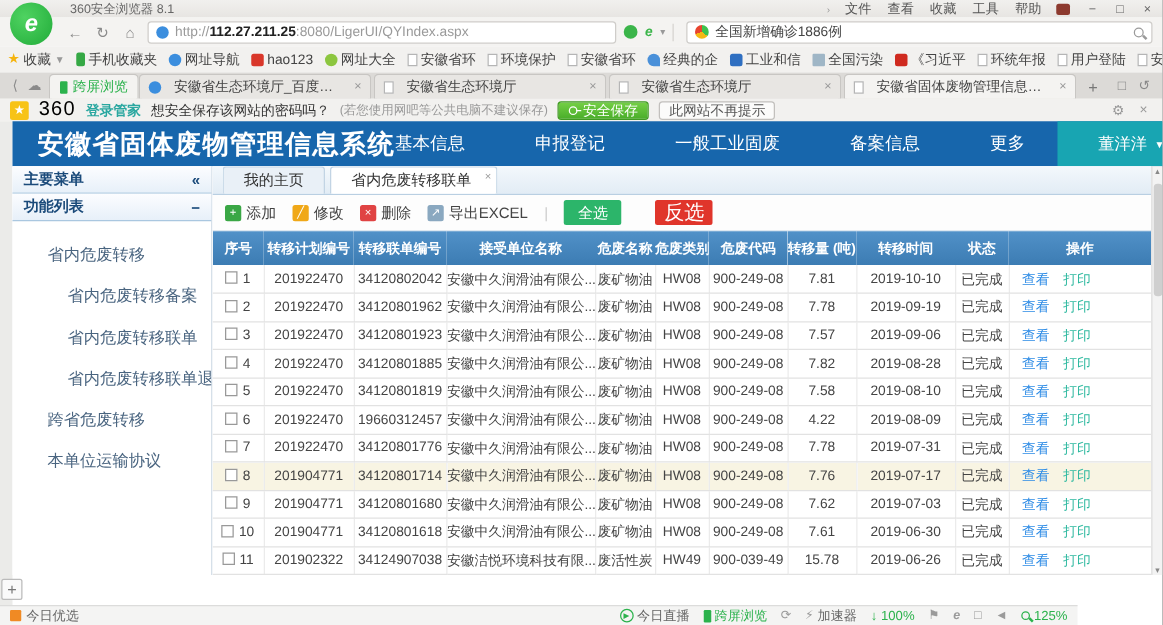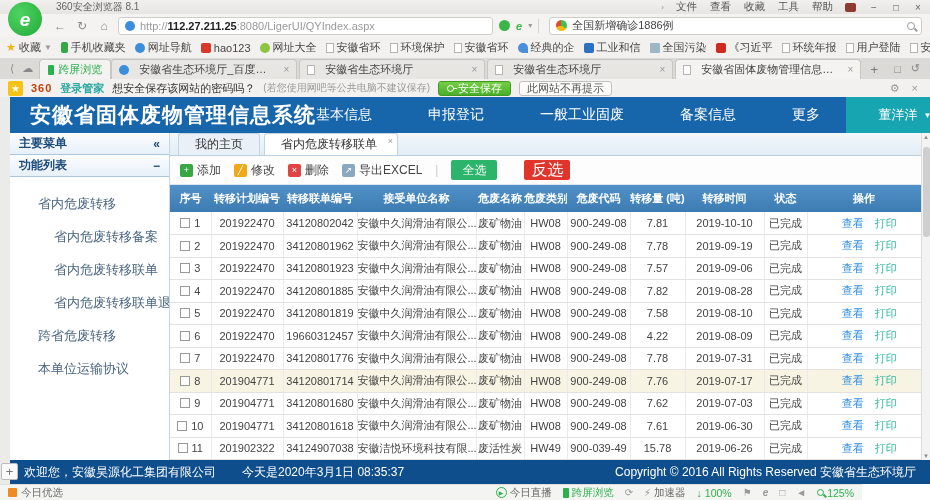--- a/index.html
+++ b/index.html
@@ -69,21 +69,21 @@
   .btab.active { background:#f4f3f1; }
   .btab-label { flex:1; white-space:nowrap; overflow:hidden; text-overflow:ellipsis; }
   .tclose { color:#999; font-size:10px; }
   .newtab { width:22px; height:20px; display:flex; align-items:center; justify-content:center; color:#777; font-size:13px; }
   .tabbar-right { margin-left:auto; display:flex; align-items:center; gap:10px; height:21px; color:#888; font-size:11px; padding-right:6px; }
   
   .notif { position:absolute; left:0; top:79px; width:930px; height:18px; background:#f2f1ef;
     display:flex; align-items:center; gap:8px; padding:0 8px; }
   .star-badge { width:15px; height:15px; background:#f7c316; border-radius:2px; color:#fff; font-size:10px;
     display:flex; align-items:center; justify-content:center; }
-  .n360 { color:#c2410c; font-weight:bold; font-size:11px; letter-spacing:1px; }
+  .n360 { color:#000000; font-weight:normal; font-size:16px; letter-spacing:1px; }
   .n360b { color:#2aa7a0; font-weight:bold; font-size:11px; }
   .nmsg { font-size:11px; color:#333; }
   .nhint { font-size:10px; color:#999; }
   .btn-save { height:15px; display:flex; align-items:center; gap:4px; background:linear-gradient(#74cf45,#4aae2a);
     border:1px solid #3f9a22; border-radius:3px; color:#fff; font-size:11px; padding:0 8px; }
   .key-ico { width:7px; height:7px; border:1.5px solid #fff; border-radius:50%; position:relative; }
   .key-ico::after { content:""; position:absolute; left:5px; top:2px; width:4px; height:1.5px; background:#fff; }
   .btn-dismiss { height:15px; display:flex; align-items:center; background:#fbfbfa; border:1px solid #c2c0bd; border-radius:3px;
     color:#555; font-size:11px; padding:0 7px; }
   .notif-right { margin-left:auto; display:flex; gap:12px; color:#999; font-size:11px; padding-right:4px; }
@@ -127,21 +127,21 @@
     display:flex; align-items:center; justify-content:center; margin-left:14px; }
   
   table { border-collapse:collapse; table-layout:fixed; width:751px; }
   thead th { height:27px; background:linear-gradient(#5191c8,#3c7cb3); color:#fff; font-size:11px; font-weight:bold;
     text-align:center; white-space:nowrap; overflow:hidden; }
   tbody td { height:22.5px; font-size:11px; color:#444; text-align:center; border-bottom:1px solid #e2e2e2;
     border-right:1px solid #ebebeb; white-space:nowrap; overflow:hidden; background:#fff; }
   tbody td:last-child { border-right:none; }
   tbody tr.hl td { background:#f8f4e3; }
   .cbx { display:inline-block; width:10px; height:10px; border:1px solid #999; background:#fff; vertical-align:-1px; margin-right:4px; }
-  .c-op { text-align:center; padding-left:10px;margin-top:28px; }
+  .c-op { text-align:left; padding-left:10px;margin-top:28px; }
   .lnk-view { color:#2e8ce6; margin-right:8px; }
   .lnk-print { color:#2fb9a0; }
   
   .vscroll { position:absolute; left:921px; top:133px; width:9px; height:327px; background:#f3f3f3; border-left:1px solid #ddd;
     display:flex; flex-direction:column; align-items:center; justify-content:space-between; color:#888; font-size:7px; }
   .vthumb { position:absolute; left:1px; top:14px; width:7px; height:90px; background:#cfcfcf; border-radius:3px; }
   
   .appfooter { position:absolute; left:10px; top:460px; width:920px; height:24px; background:#0f4e8c; color:#fff;
     display:flex; align-items:center; font-size:12px; padding:0 14px; }
   .foot-left { display:flex; gap:26px; white-space:nowrap; }
@@ -633,27 +633,20 @@
     </table>
   </div>
 
   <div class="vscroll">
     <span>▴</span>
     <span class="vthumb"></span>
     <span>▾</span>
   </div>
 
   <div class="plusbox">+</div>
-  <div class="appfooter">
-    <div class="foot-left">
-      <span>欢迎您，安徽昊源化工集团有限公司</span>
-      <span>今天是2020年3月1日  08:35:37</span>
-    </div>
-    <div class="foot-right">Copyright © 2016 All Rights Reserved 安徽省生态环境厅</div>
-  </div>
 
   <div class="statusbar">
     <div class="st-left">
       <span class="bag-ico"></span>
       <span>今日优选</span>
     </div>
     <div class="st-right">
       <div class="st-item">
         <span class="play-ico">▶</span>
         <span>今日直播</span>

